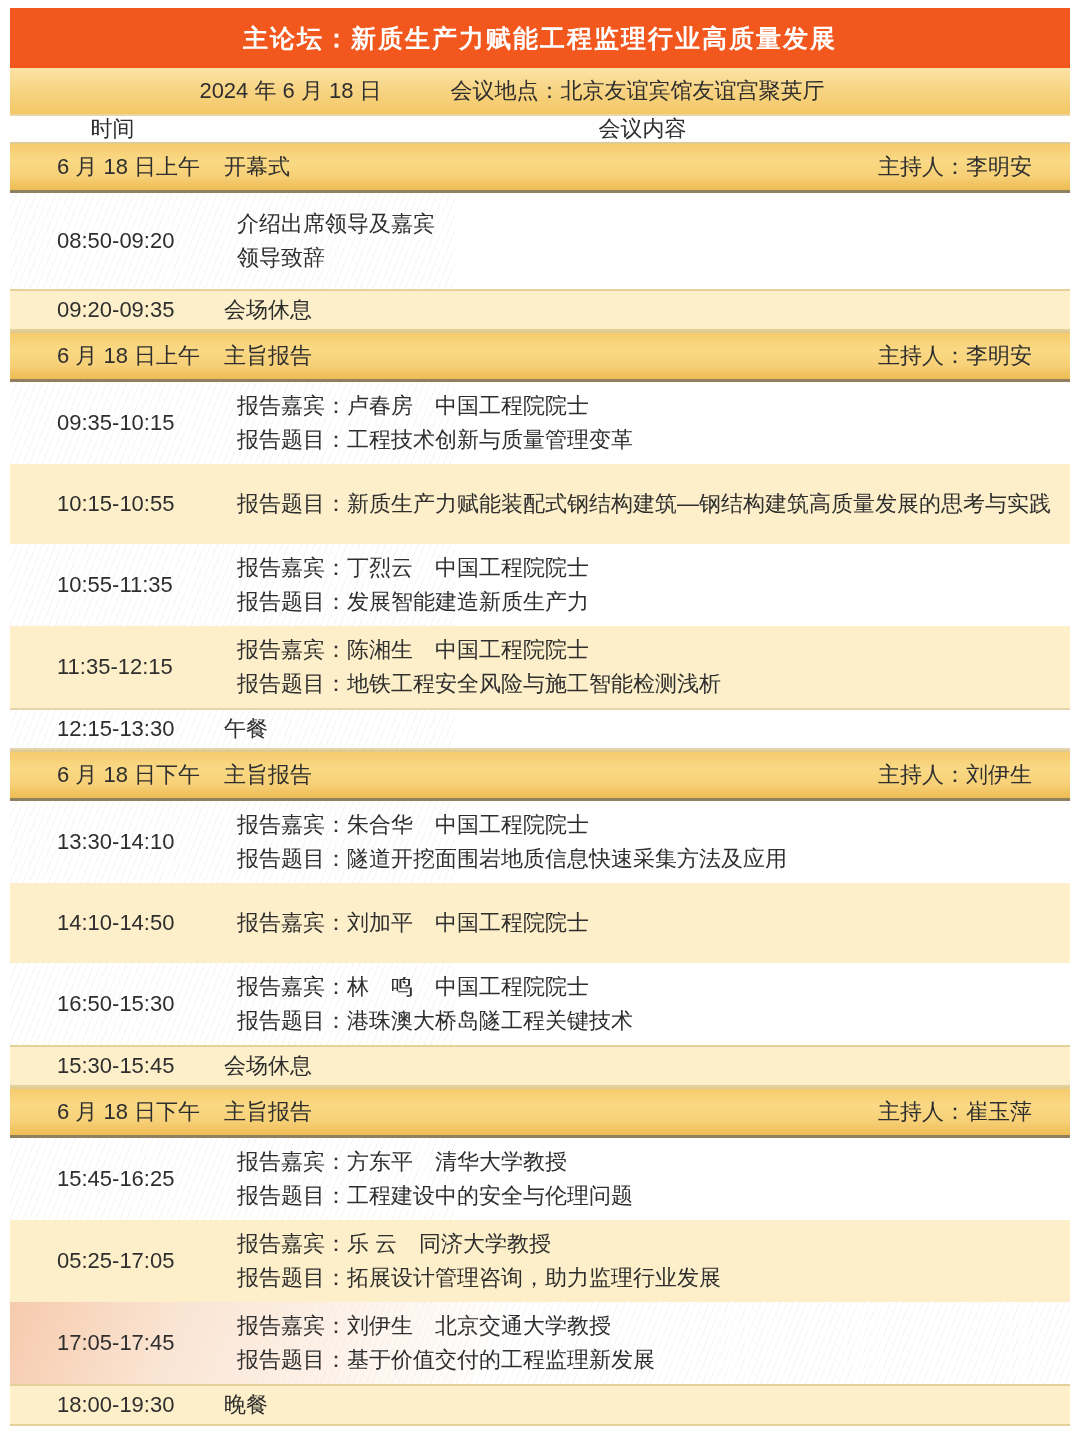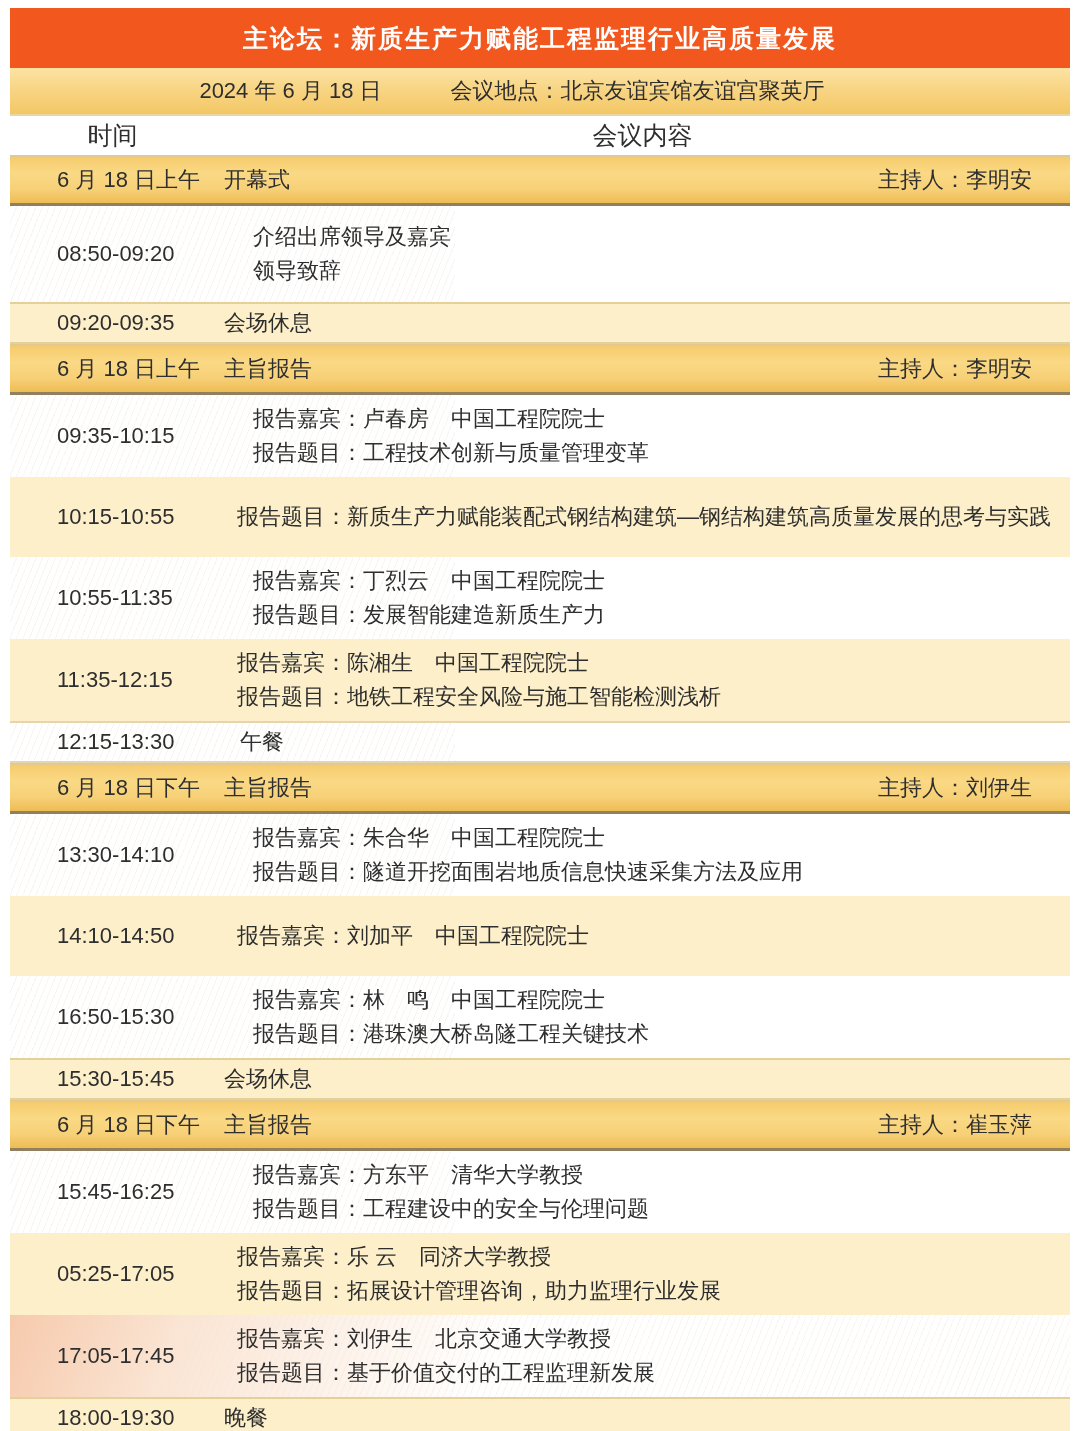--- a/index.html
+++ b/index.html
@@ -26,22 +26,22 @@
   .daterow {
     height:48px;
     background:linear-gradient(180deg,#FCE3A4 0%,#F8D585 45%,#F3C765 100%);
     display:flex; align-items:center; justify-content:center; gap:69px;
     font-size:22px; padding-right:56px;
     border-bottom:2px solid #E9D7A3;
   }
 
   
   .headrow {
-    height:39px; background:#ffffff;
-    display:flex; align-items:center; font-size:25px;
+    height:26px; background:#ffffff;
+    display:flex; align-items:center; font-size:22px;
   }
   .headrow .h-time { width:205px; text-align:center; }
   .headrow .h-content { flex:1; text-align:center; }
 
   
   .row { display:flex; align-items:center; font-size:22px; }
   .c-time { width:205px; padding-left:38px; flex-shrink:0;margin-left:9px; }
   .c-mid  { flex:1; }
   .c-host { width:245px; padding-right:38px; flex-shrink:0; text-align:right; white-space:nowrap; }
 
@@ -67,21 +67,20 @@
 
   
   .bg-cream { background:#FCEFC9; }
   .bg-white {
     background-color:#ffffff;
     background-image:repeating-linear-gradient(112deg,
       rgba(198,160,120,0.11) 0px, rgba(198,160,120,0.11) 1px,
       rgba(255,255,255,0) 1px, rgba(255,255,255,0) 6px);
     background-size:42% 100%;
     background-repeat:no-repeat;
-    gap:16px;
   }
   .bg-peach {
     background-color:#ffffff;
     background-image:
       linear-gradient(112deg, rgba(246,199,168,0.95) 0%, rgba(250,226,207,0.90) 16%, rgba(255,255,255,0) 46%),
       repeating-linear-gradient(112deg,
         rgba(198,160,120,0.10) 0px, rgba(198,160,120,0.10) 1px,
         rgba(255,255,255,0) 1px, rgba(255,255,255,0) 6px);
   }
 

